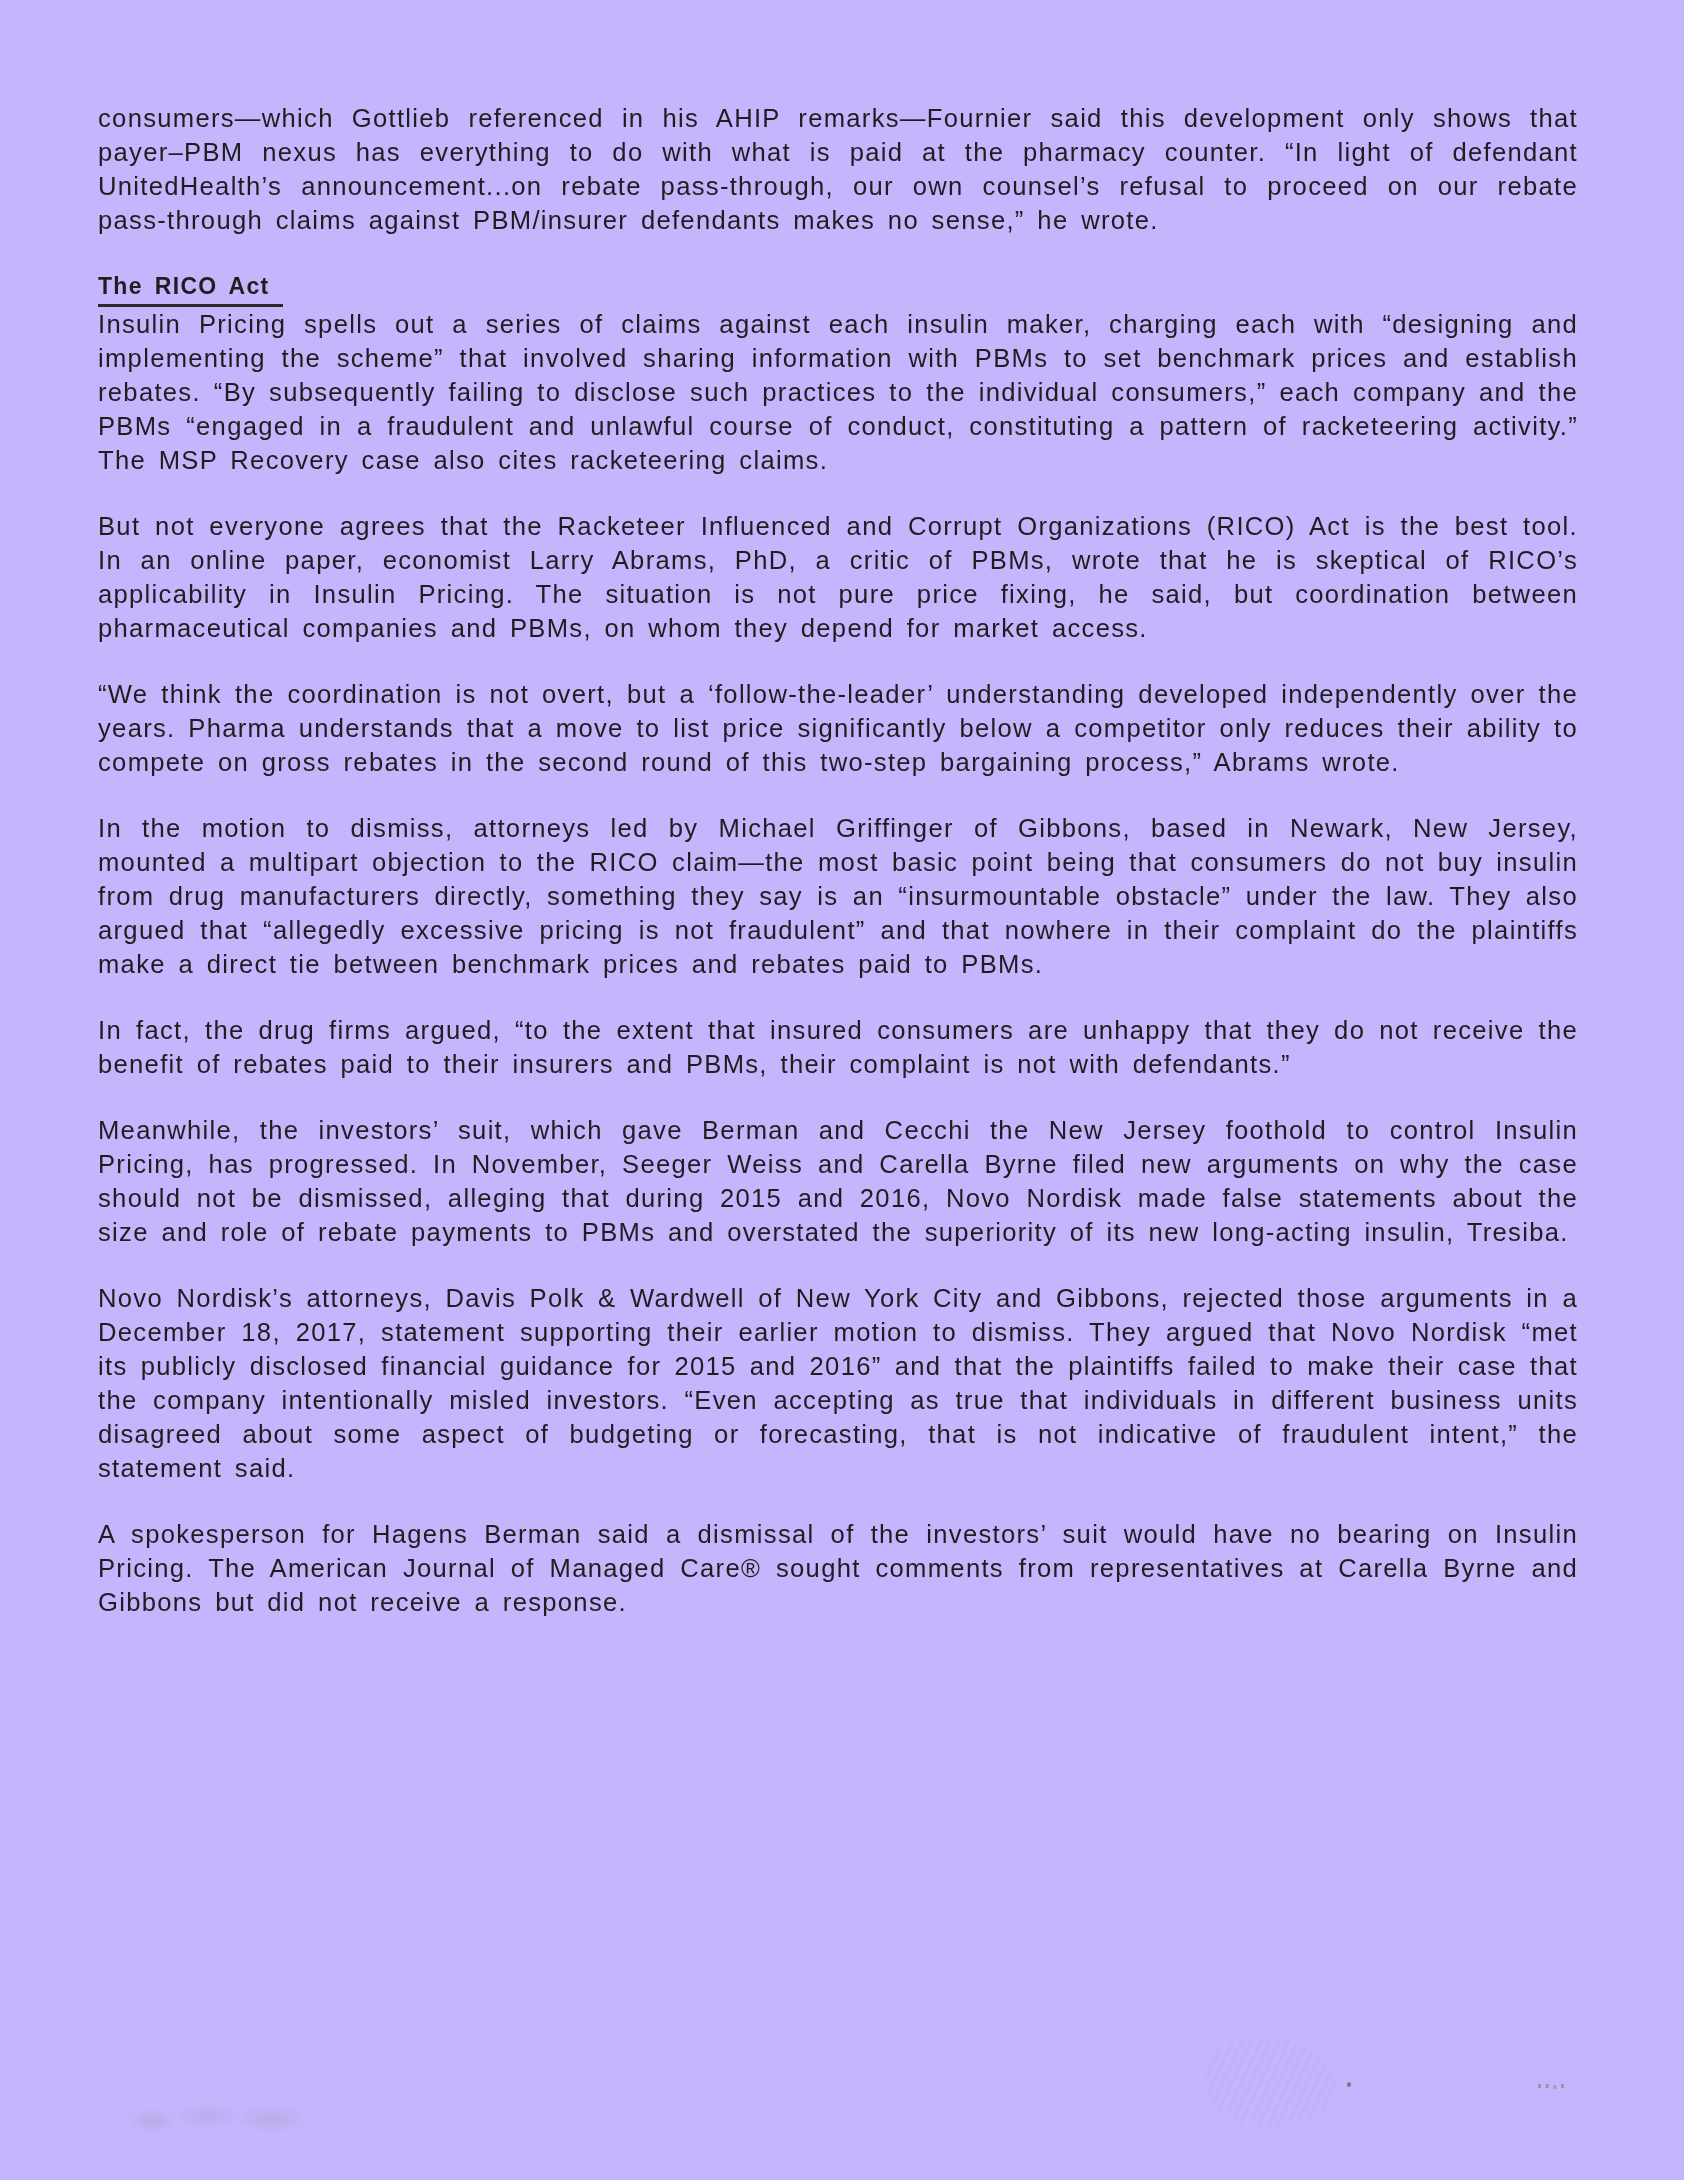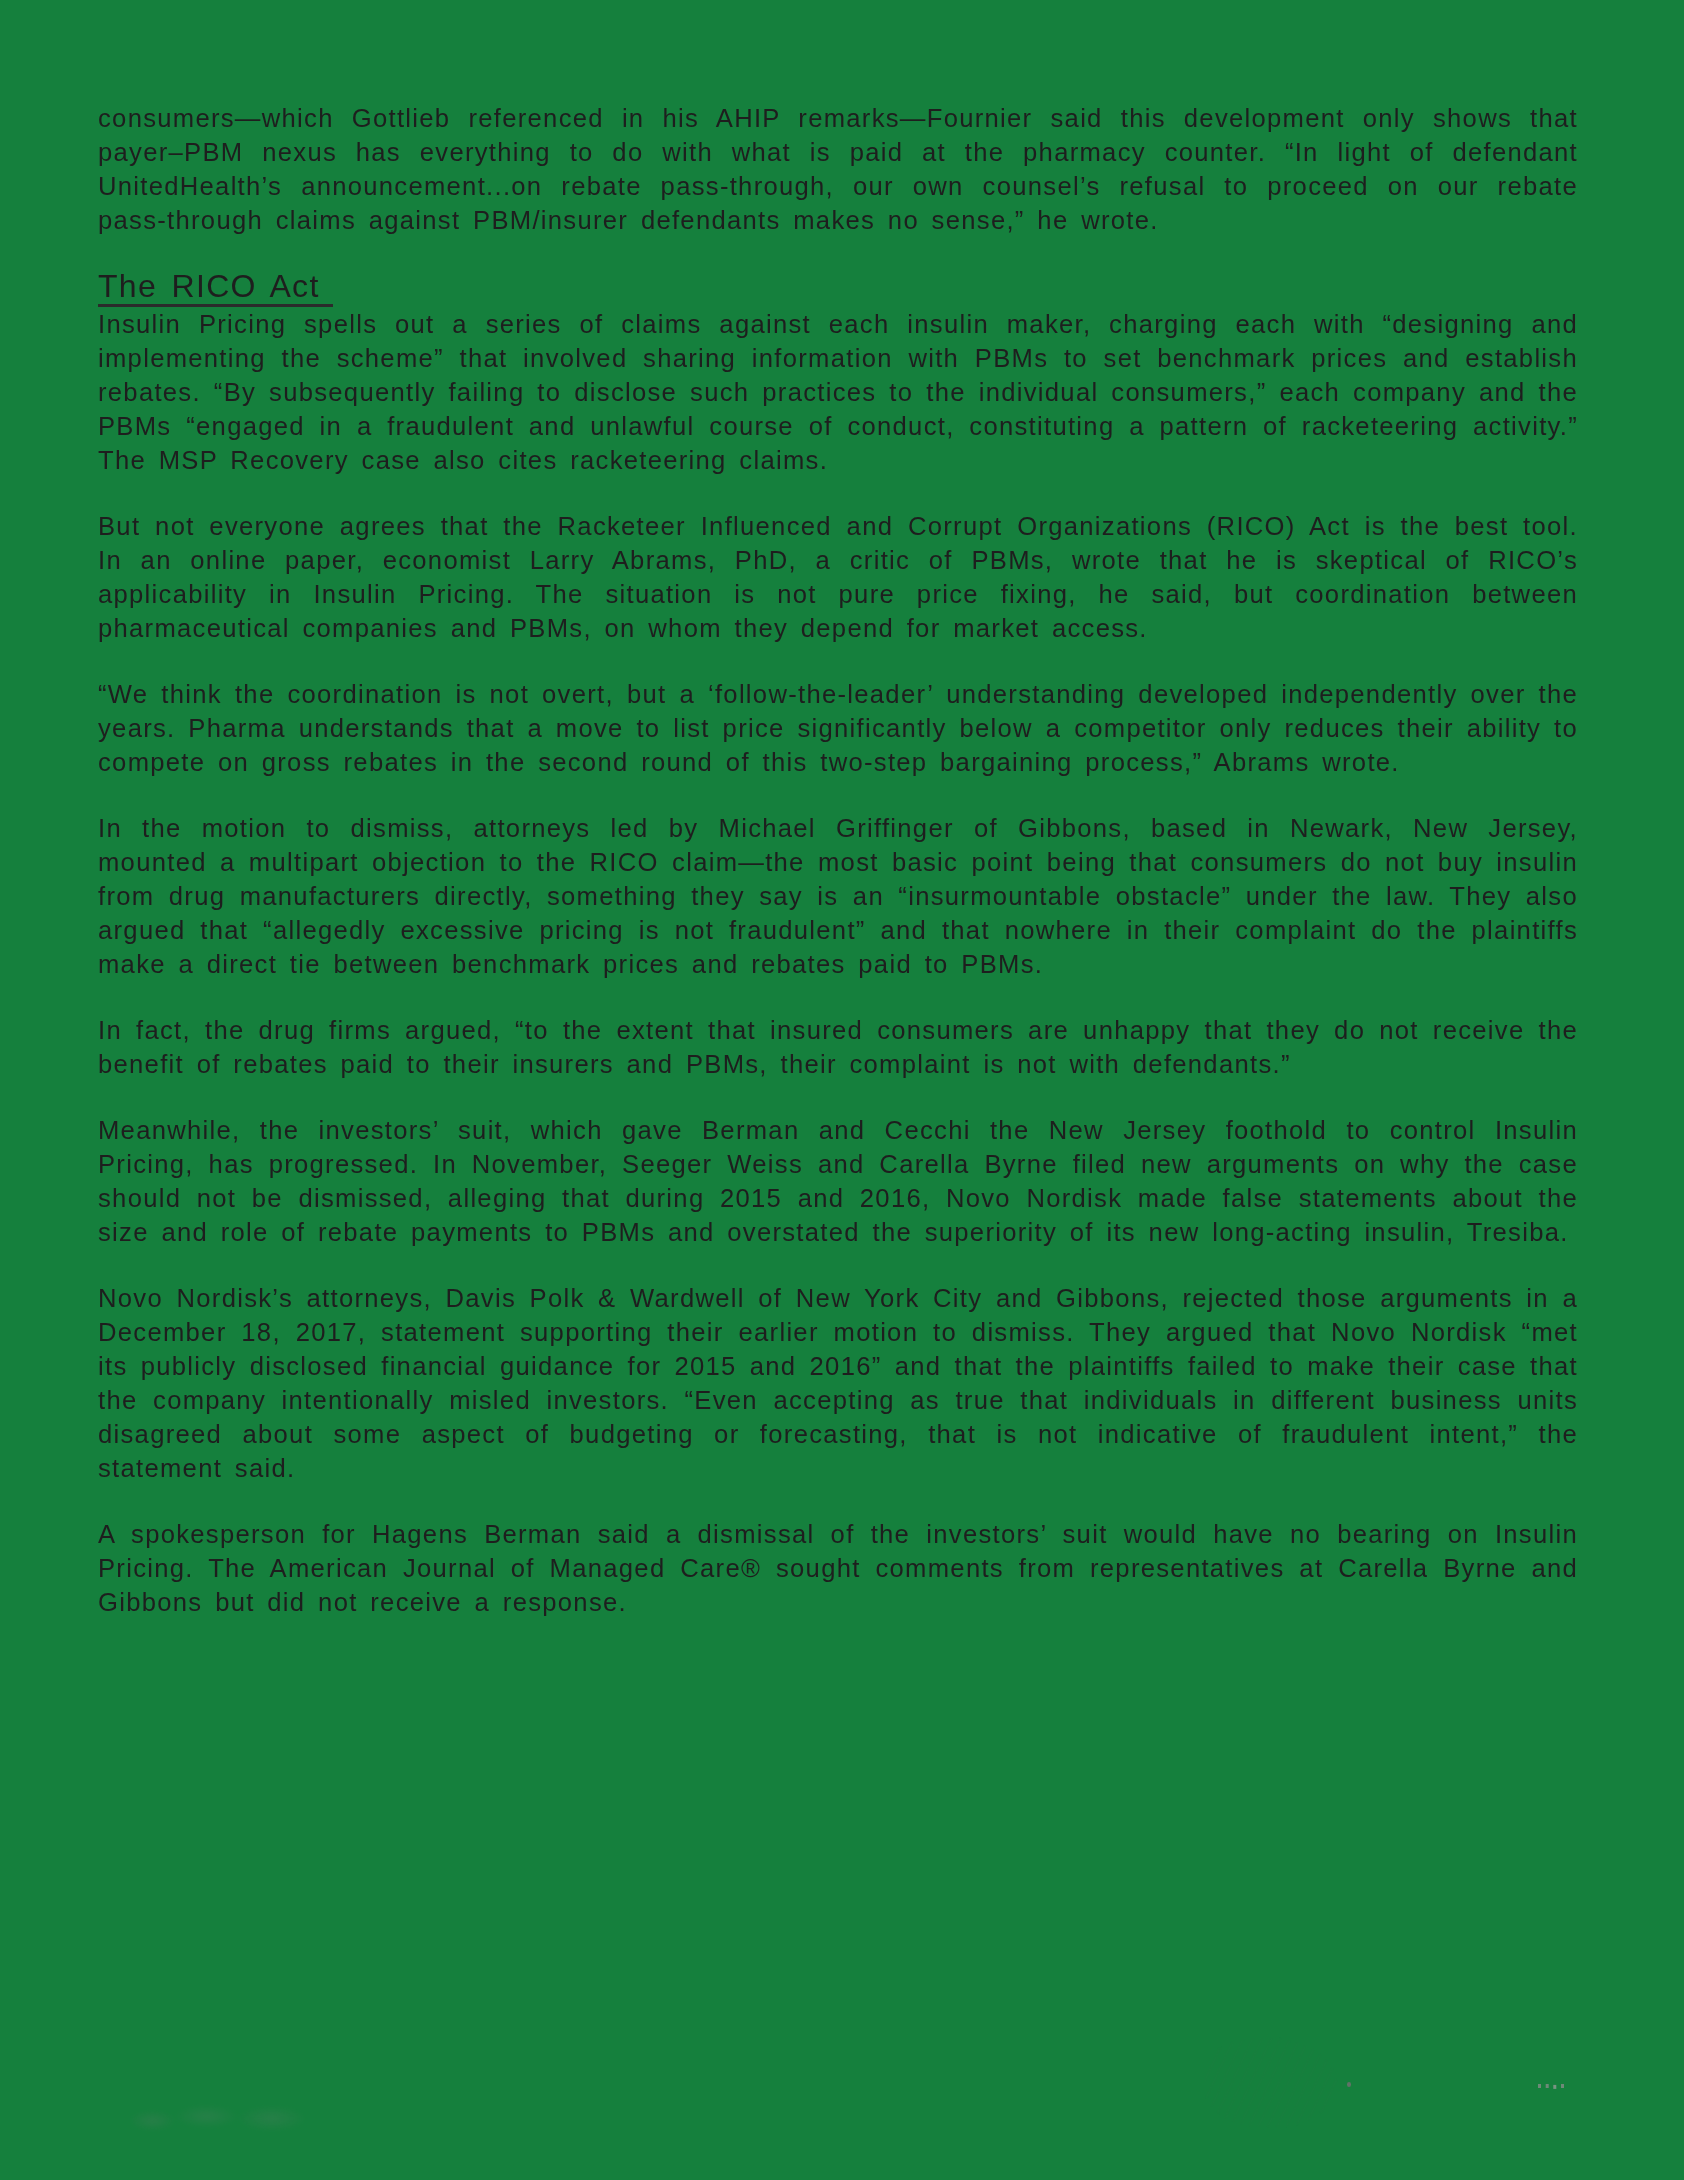--- a/index.html
+++ b/index.html
@@ -4,21 +4,21 @@
 <style>
   html, body {
     margin: 0;
     padding: 0;
     background: #ffffff;
   }
   .page {
     position: relative;
     width: 1685px;
     height: 2181px;
-    background: #15803d;
+    background: #c4b5fd;
     overflow: hidden;
     font-family: "Liberation Sans", sans-serif;
   }
   .text-block {
     position: absolute;
     left: 98px;
     top: 101px;
     width: 1480px;
   }
   .para {
@@ -26,23 +26,23 @@
     font-size: 25.6px;
     line-height: 34px;
     color: #1e1e1e;
     text-align: justify;
     text-align-last: left;
     letter-spacing: 1.3px;
     word-spacing: 4.3px;
   }
   .heading {
     margin: 0;
-    font-size: 32px;
+    font-size: 23px;
     line-height: 34px;
-    font-weight: 400;
+    font-weight: 700;
     color: #1e1e1e;
     letter-spacing: 1.3px;
     word-spacing: 4.3px;
   }
   .heading .heading-text {
     display: inline-block;
     border-bottom: 3.4px solid #2b2b2b;
     padding-right: 13.6px;
     padding-bottom: 0.9px;
   }

